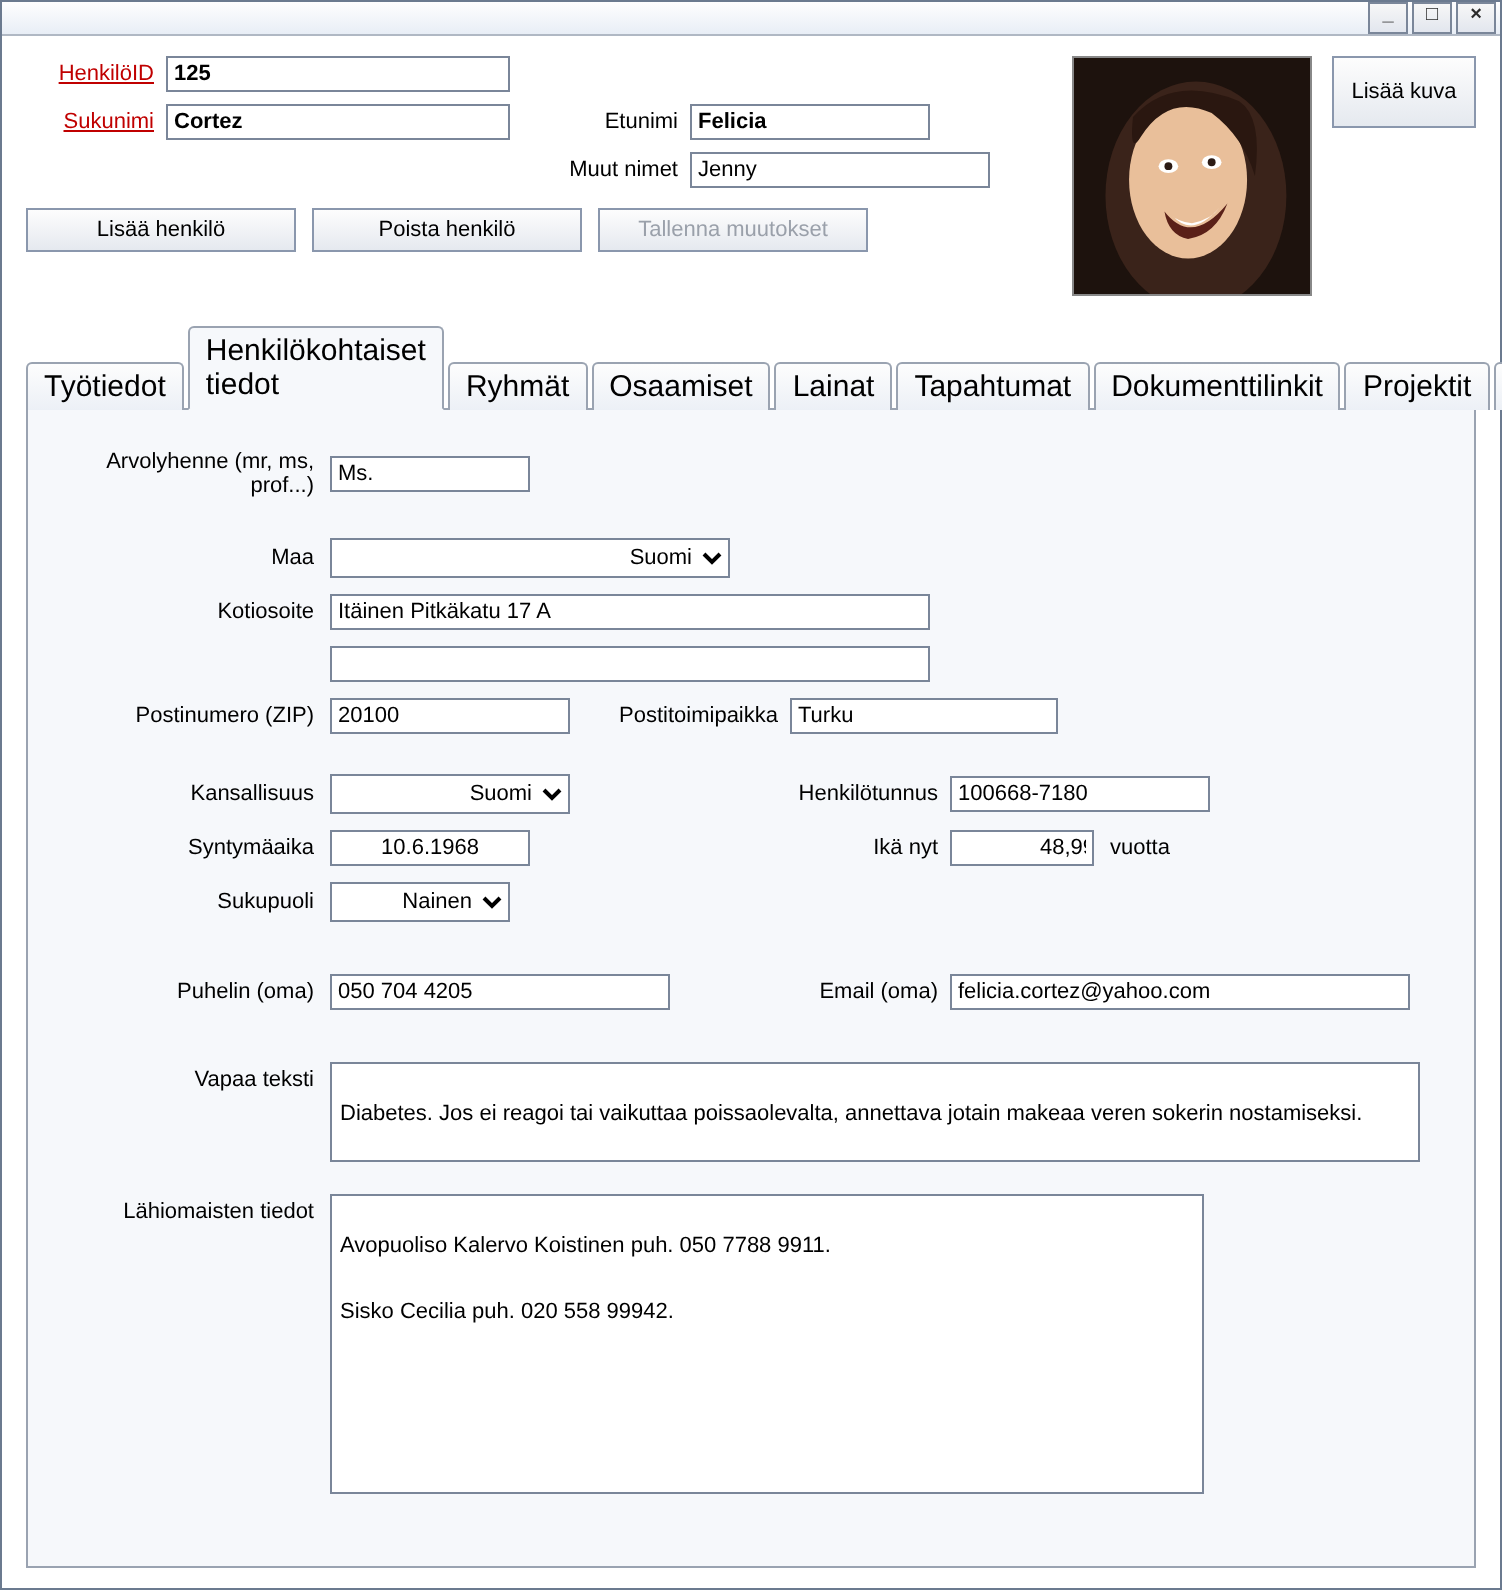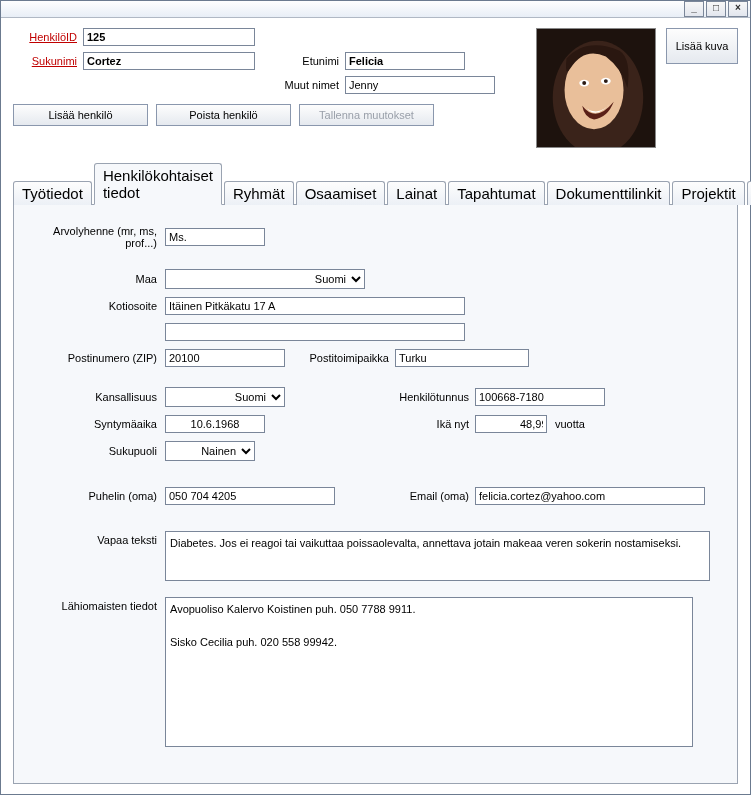--- a/index.html
+++ b/index.html
@@ -59,21 +59,21 @@
   .label.red { color: #c00000; text-decoration: underline; }
   input[type=text], select, textarea {
     font-family: Tahoma, Arial, sans-serif;
     font-size: 11px;
     border: 1px solid #7a8699;
     padding: 1px 3px;
     height: 18px;
     background: #fff;
   }
   select { height: 20px; padding: 0 2px; text-align: right; }
-  textarea { height: auto; resize: none; padding: 3px 4px; line-height: 1.5; }
+  textarea { height: auto; resize: none; padding: 17px 4px; line-height: 1.5; }
   .yellow-bg { background: #ffffcc; }
   .btn {
     height: 22px;
     background: linear-gradient(to bottom, #fdfdfd, #e5e9ef);
     border: 1px solid #8a97ad;
     font-family: Tahoma, Arial, sans-serif;
     font-size: 11px;
     cursor: pointer;
     padding: 0 8px;
   }
@@ -295,21 +295,21 @@
 
       <div class="prow" style="align-items:flex-start">
         <div class="plabel" style="padding-top:3px">Vapaa teksti</div>
         <textarea style="width: 545px; height: 50px;">Diabetes. Jos ei reagoi tai vaikuttaa poissaolevalta, annettava jotain makeaa veren sokerin nostamiseksi.</textarea>
       </div>
 
       <div style="height:8px"></div>
 
       <div class="prow" style="align-items:flex-start">
         <div class="plabel" style="padding-top:3px">Lähiomaisten tiedot</div>
-        <textarea style="width: 528px; height: 150px;">Avopuoliso Kalervo Koistinen puh. 050 7788 9911.
+        <textarea style="width: 437px; height: 150px;">Avopuoliso Kalervo Koistinen puh. 050 7788 9911.
 
 Sisko Cecilia puh. 020 558 99942.</textarea>
       </div>
 
     </div>
 
   </div>
 </div>
 
 </body></html>

